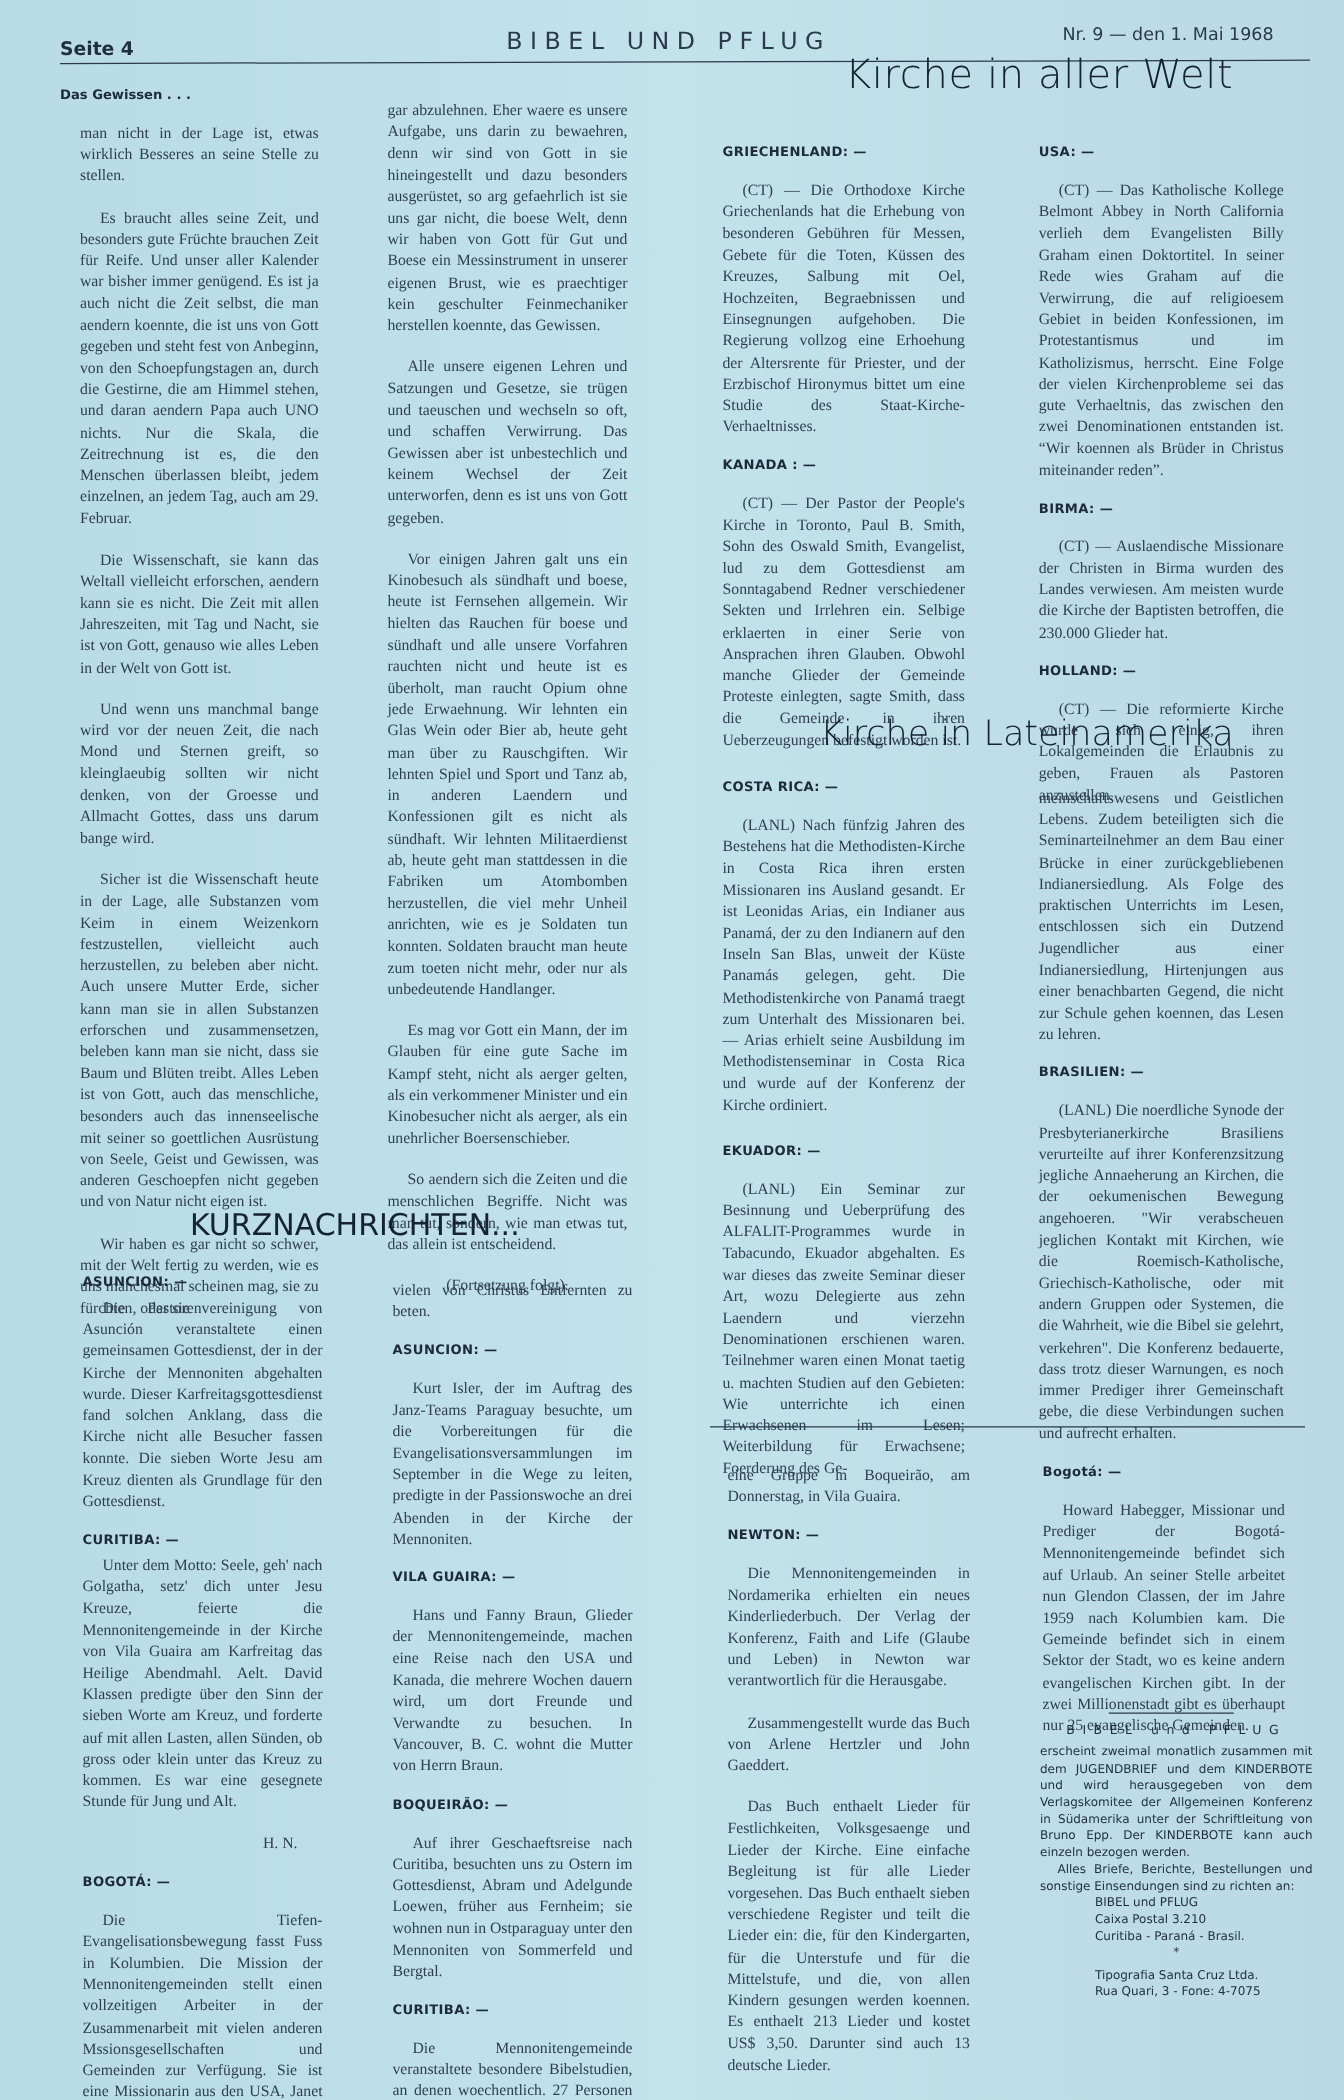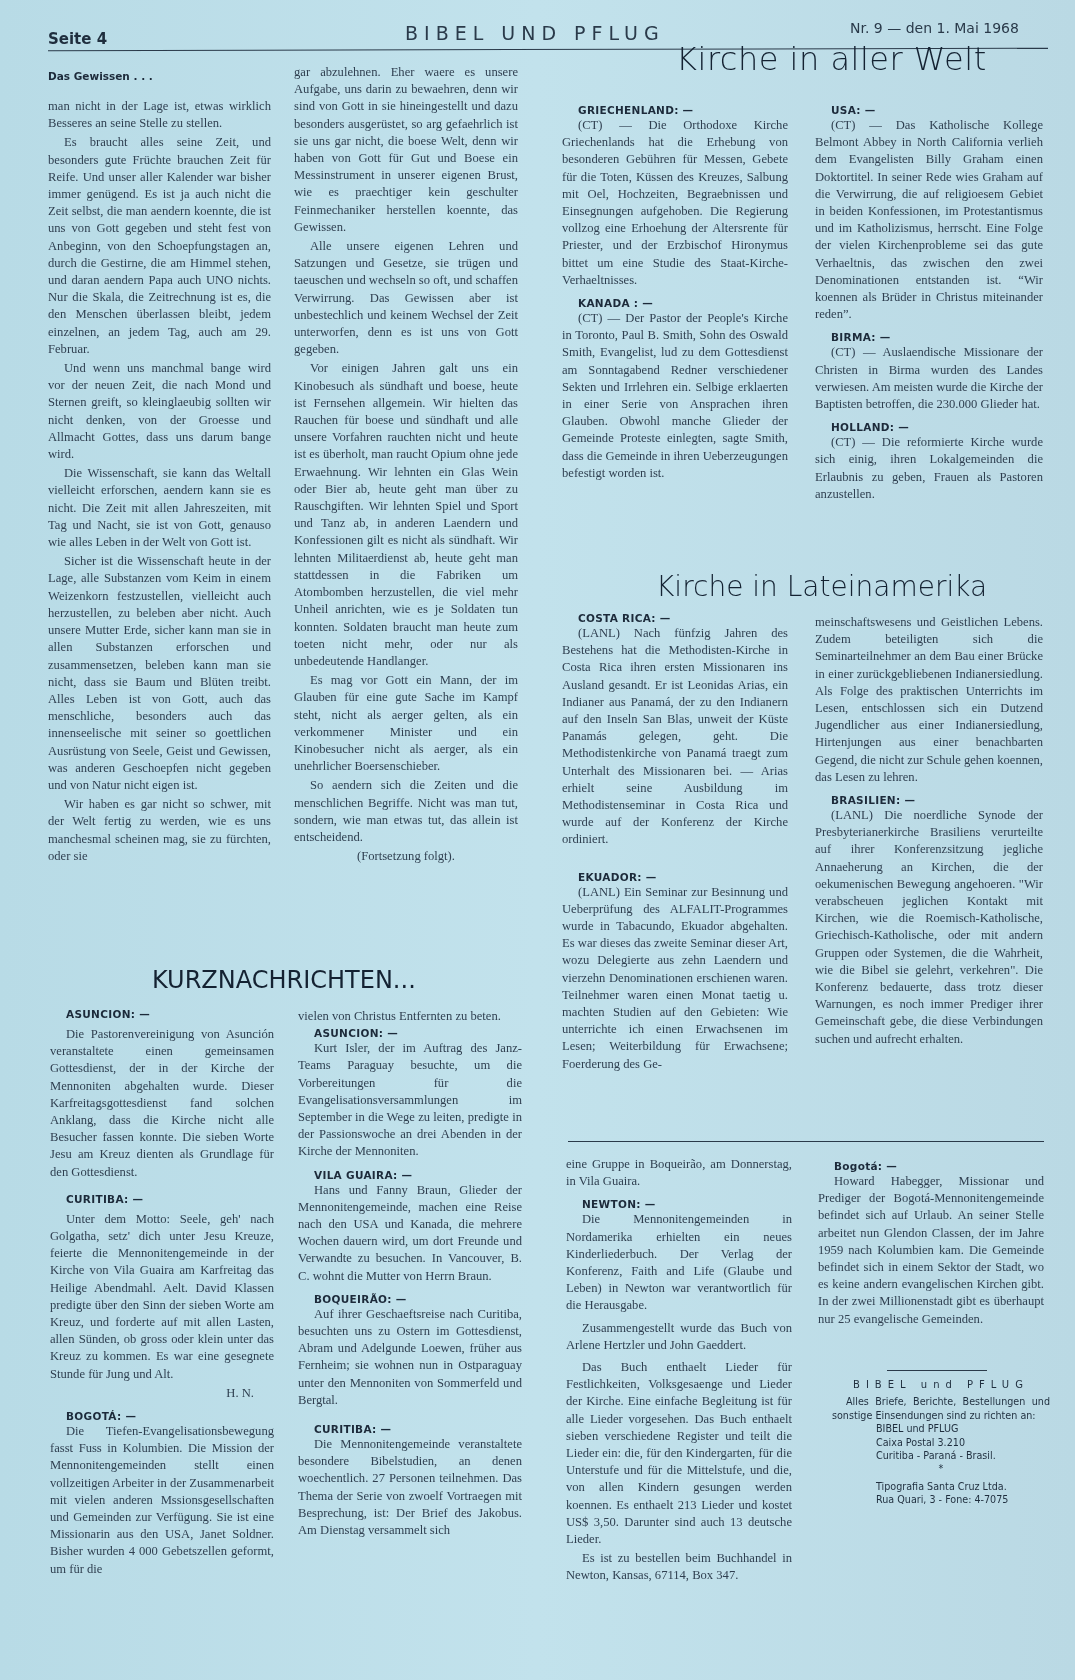--- a/index.html
+++ b/index.html
@@ -10,25 +10,25 @@
     font-family:"Liberation Serif", serif;
     position:relative;
   }
   .page { position:absolute; inset:0; background:linear-gradient(90deg,#b8dbe6 0%,#c2e2ec 50%,#bad9e4 100%); }
   .hdr-seite { position:absolute; left:48px; top:30px; font:bold 15px "DejaVu Sans", sans-serif; color:#1f2e3e; }
   .hdr-title { position:absolute; left:405px; top:22px; font:19px "DejaVu Sans", sans-serif; letter-spacing:6px; color:#2a3a4a; }
   .hdr-issue { position:absolute; left:850px; top:20px; font:14px "DejaVu Sans", sans-serif; color:#2a3a4a; }
   .hdr-rule { position:absolute; left:48px; top:49px; width:1000px; height:0; border-top:1.5px solid #2a3a4a; transform:rotate(-0.15deg); }
 
   .col { position:absolute; font-size:12.6px; line-height:17.2px; text-align:justify; color:#2f3f50; }
-  .col p { margin:0; text-indent:16px; hyphens:manual;font-family:Liberation Serif, serif; }
+  .col p { margin:16px; text-indent:16px; hyphens:manual;font-family:Liberation Serif, serif; }
   .col p.noind { text-indent:0; }
   .col p + p { margin-top:2px; }
   .head { font:bold 10.5px "DejaVu Sans", sans-serif; color:#1c2a3a; margin:8px 0 1px 16px; letter-spacing:0.3px; }
-  .head.first { margin-top:0; }
+  .head.first { margin-top:12px; }
   .kicker { font:bold 10.5px "DejaVu Sans", sans-serif; color:#1c2a3a; margin-bottom:16px; }
   .sig { text-align:right; padding-right:20px; }
   .cont { text-align:center; text-indent:0 !important; }
 
   .big-head { position:absolute; font-family:"DejaVu Sans", sans-serif; font-weight:300; color:#142232; }
   .h-welt { left:676px; top:40px; font-size:32px; letter-spacing:0.5px; }
   .h-latein { left:656px; top:570px; font-size:28px; }
   .h-kurz { left:152px; top:966px; font-size:24px; font-weight:normal; letter-spacing:0; }
 
   .rule { position:absolute; height:0; border-top:1.2px solid #2a3a4a; }
@@ -45,22 +45,22 @@
 
   <div class="hdr-seite">Seite 4</div>
   <div class="hdr-title">BIBEL UND PFLUG</div>
   <div class="hdr-issue">Nr. 9 — den 1. Mai 1968</div>
   <div class="hdr-rule"></div>
 
   <div class="col" style="left:48px; top:70px; width:223px;">
     <div class="kicker">Das Gewissen . . .</div>
     <p class="noind">man nicht in der Lage ist, etwas wirklich Besseres an seine Stelle zu stellen.</p>
     <p>Es braucht alles seine Zeit, und besonders gute Früchte brauchen Zeit für Reife. Und unser aller Kalender war bisher immer genügend. Es ist ja auch nicht die Zeit selbst, die man aendern koennte, die ist uns von Gott gegeben und steht fest von Anbeginn, von den Schoepfungstagen an, durch die Gestirne, die am Himmel stehen, und daran aendern Papa auch UNO nichts. Nur die Skala, die Zeitrechnung ist es, die den Menschen überlassen bleibt, jedem einzelnen, an jedem Tag, auch am 29. Februar.</p>
+    <p>Die Wissenschaft, sie kann das Weltall vielleicht erforschen, aendern kann sie es nicht. Die Zeit mit allen Jahreszeiten, mit Tag und Nacht, sie ist von Gott, genauso wie alles Leben in der Welt von Gott ist.</p>
     <p>Und wenn uns manchmal bange wird vor der neuen Zeit, die nach Mond und Sternen greift, so kleinglaeubig sollten wir nicht denken, von der Groesse und Allmacht Gottes, dass uns darum bange wird.</p>
-    <p>Die Wissenschaft, sie kann das Weltall vielleicht erforschen, aendern kann sie es nicht. Die Zeit mit allen Jahreszeiten, mit Tag und Nacht, sie ist von Gott, genauso wie alles Leben in der Welt von Gott ist.</p>
     <p>Sicher ist die Wissenschaft heute in der Lage, alle Substanzen vom Keim in einem Weizenkorn festzustellen, vielleicht auch herzustellen, zu beleben aber nicht. Auch unsere Mutter Erde, sicher kann man sie in allen Substanzen erforschen und zusammensetzen, beleben kann man sie nicht, dass sie Baum und Blüten treibt. Alles Leben ist von Gott, auch das menschliche, besonders auch das innenseelische mit seiner so goettlichen Ausrüstung von Seele, Geist und Gewissen, was anderen Geschoepfen nicht gegeben und von Natur nicht eigen ist.</p>
     <p>Wir haben es gar nicht so schwer, mit der Welt fertig zu werden, wie es uns manchesmal scheinen mag, sie zu fürchten, oder sie</p>
   </div>
 
   <div class="col" style="left:294px; top:64px; width:224px;">
     <p class="noind">gar abzulehnen. Eher waere es unsere Aufgabe, uns darin zu bewaehren, denn wir sind von Gott in sie hineingestellt und dazu besonders ausgerüstet, so arg gefaehrlich ist sie uns gar nicht, die boese Welt, denn wir haben von Gott für Gut und Boese ein Messinstrument in unserer eigenen Brust, wie es praechtiger kein geschulter Feinmechaniker herstellen koennte, das Gewissen.</p>
     <p>Alle unsere eigenen Lehren und Satzungen und Gesetze, sie trügen und taeuschen und wechseln so oft, und schaffen Verwirrung. Das Gewissen aber ist unbestechlich und keinem Wechsel der Zeit unterworfen, denn es ist uns von Gott gegeben.</p>
     <p>Vor einigen Jahren galt uns ein Kinobesuch als sündhaft und boese, heute ist Fernsehen allgemein. Wir hielten das Rauchen für boese und sündhaft und alle unsere Vorfahren rauchten nicht und heute ist es überholt, man raucht Opium ohne jede Erwaehnung. Wir lehnten ein Glas Wein oder Bier ab, heute geht man über zu Rauschgiften. Wir lehnten Spiel und Sport und Tanz ab, in anderen Laendern und Konfessionen gilt es nicht als sündhaft. Wir lehnten Militaerdienst ab, heute geht man stattdessen in die Fabriken um Atombomben herzustellen, die viel mehr Unheil anrichten, wie es je Soldaten tun konnten. Soldaten braucht man heute zum toeten nicht mehr, oder nur als unbedeutende Handlanger.</p>
     <p>Es mag vor Gott ein Mann, der im Glauben für eine gute Sache im Kampf steht, nicht als aerger gelten, als ein verkommener Minister und ein Kinobesucher nicht als aerger, als ein unehrlicher Boersenschieber.</p>
     <p>So aendern sich die Zeiten und die menschlichen Begriffe. Nicht was man tut, sondern, wie man etwas tut, das allein ist entscheidend.</p>
@@ -133,20 +133,21 @@
 
   <div class="col" style="left:818px; top:1160px; width:226px;">
     <div class="head first">Bogotá: —</div>
     <p>Howard Habegger, Missionar und Prediger der Bogotá-Mennonitengemeinde befindet sich auf Urlaub. An seiner Stelle arbeitet nun Glendon Classen, der im Jahre 1959 nach Kolumbien kam. Die Gemeinde befindet sich in einem Sektor der Stadt, wo es keine andern evangelischen Kirchen gibt. In der zwei Millionenstadt gibt es überhaupt nur 25 evangelische Gemeinden.</p>
   </div>
 
   <div class="rule" style="left:887px; top:1370px; width:100px;"></div>
 
   <div class="imprint">
     <div class="ititle">BIBEL und PFLUG</div>
+    <p>erscheint zweimal monatlich zusammen mit dem JUGENDBRIEF und dem KINDERBOTE und wird herausgegeben von dem Verlagskomitee der Allgemeinen Konferenz in Südamerika unter der Schriftleitung von Bruno Epp. Der KINDERBOTE kann auch einzeln bezogen werden.</p>
     <p style="text-indent:14px">Alles Briefe, Berichte, Bestellungen und sonstige Einsendungen sind zu richten an:</p>
     <p class="addr">BIBEL und PFLUG</p>
     <p class="addr">Caixa Postal 3.210</p>
     <p class="addr">Curitiba - Paraná - Brasil.</p>
     <p class="star">*</p>
     <p class="addr" style="margin-top:4px">Tipografia Santa Cruz Ltda.</p>
     <p class="addr">Rua Quari, 3 - Fone: 4-7075</p>
   </div>
 
 </div>

